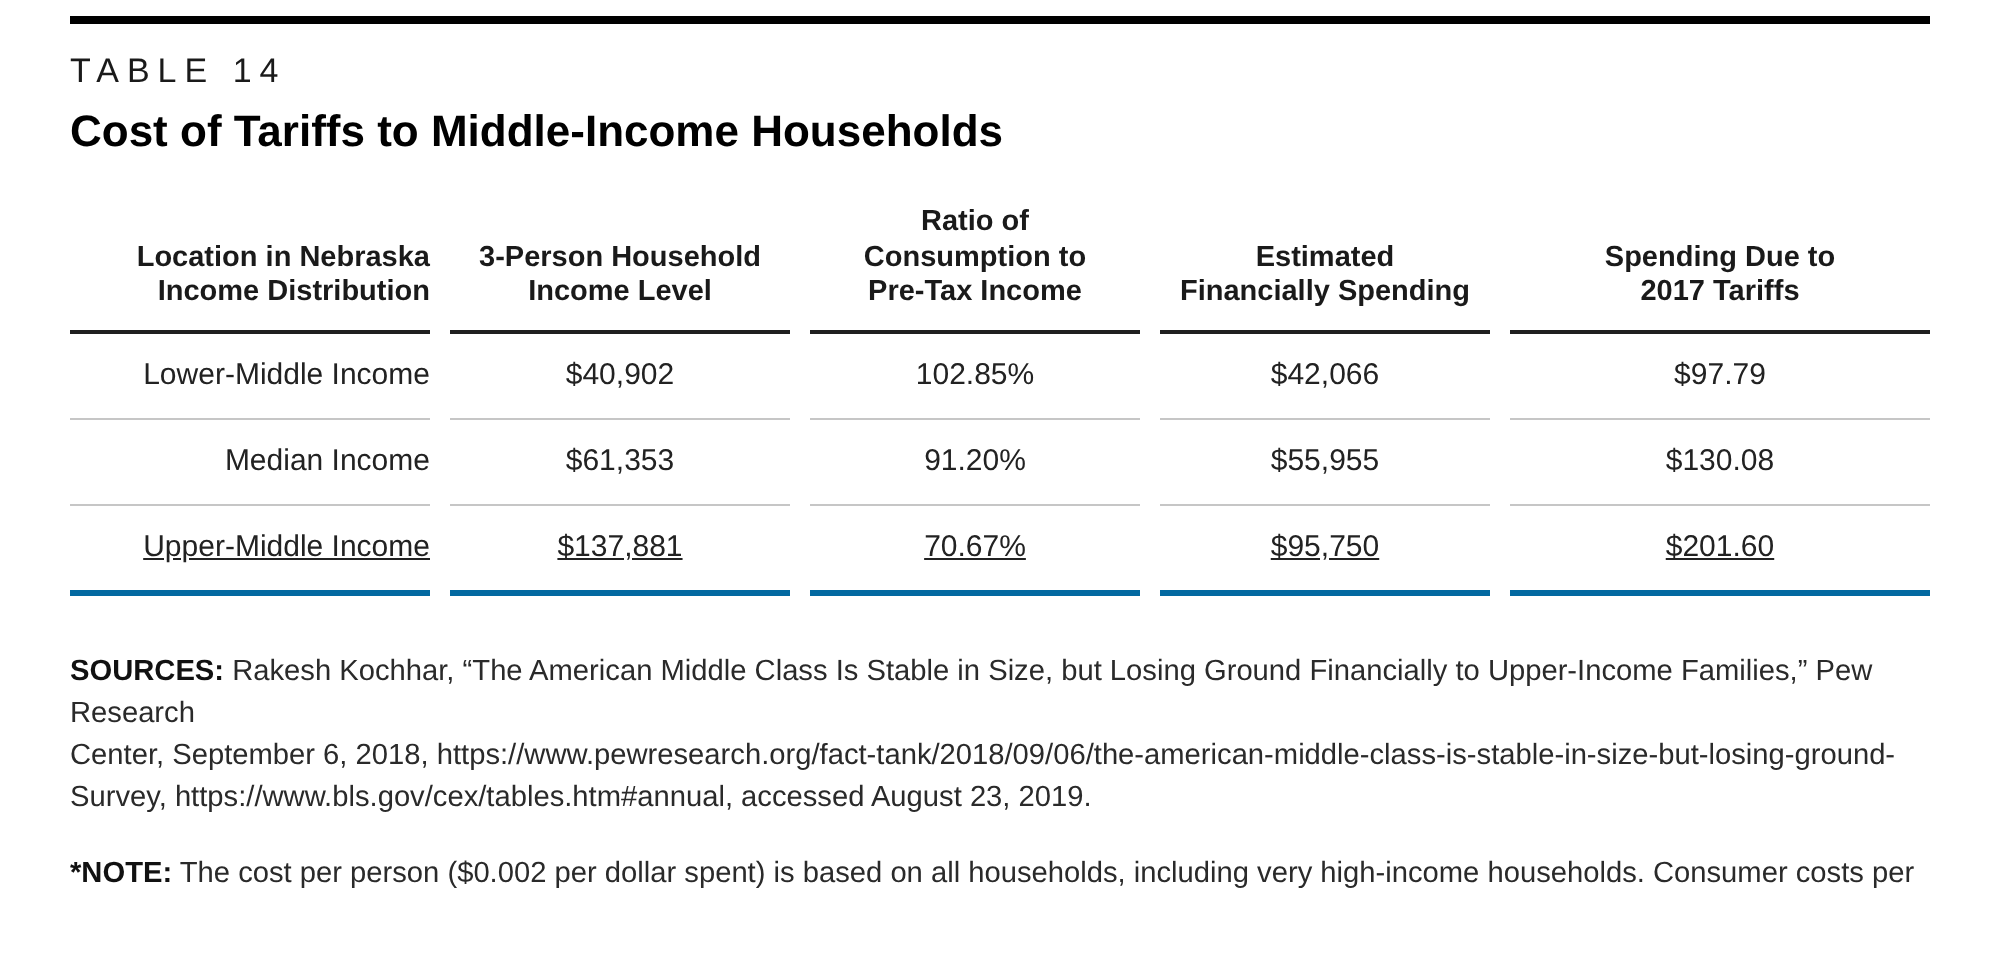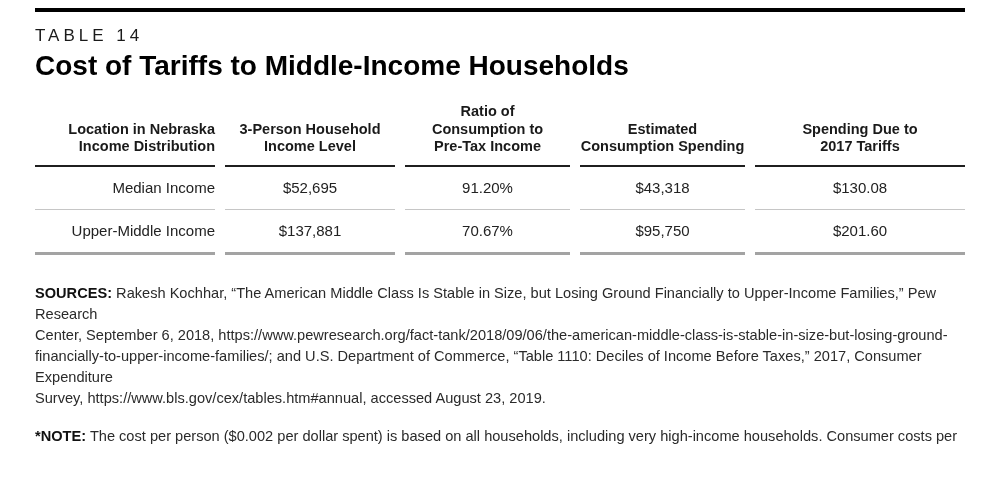--- a/index.html
+++ b/index.html
@@ -24,21 +24,21 @@
   .table-label {
     margin-top: 14px;
     font-size: 17px;
     line-height: 20px;
     letter-spacing: 4px;
     font-weight: 400;
     color: #1a1a1a;
   }
   .page-title {
     margin-top: 7px;
-    font-size: 28px;
+    font-size: 22px;
     line-height: 26px;
     font-weight: 700;
     color: #000000;
   }
   table.data-table {
     border-collapse: separate;
     border-spacing: 10px 0;
     width: 950px;
     margin: 24px -10px 0 -10px;
     table-layout: fixed;
@@ -60,21 +60,22 @@
     color: #222222;
     height: 42px;
     padding: 0;
     border-bottom: 1px solid #c6c6c6;
   }
   table.data-table th:first-child,
   table.data-table td:first-child {
     text-align: right;
   }
   table.data-table tr.last td {
-    border-bottom: 3px solid #a3a3a3;
+    border-bottom: 3px solid #0369a1;
+    text-decoration: underline;
   }
   .notes-block {
     margin-top: 28px;
     font-size: 14.6px;
     line-height: 21px;
     color: #2a2a2a;
   }
   .notes-block .line { display: block; }
   .notes-block b { color: #111111; text-align: right; }
   .note-para { margin-top: 17px; }
@@ -101,47 +102,53 @@
     <thead>
       <tr>
         <th>Location in Nebraska
 Income Distribution</th>
         <th>3-Person Household
 Income Level</th>
         <th>Ratio of
 Consumption to
 Pre-Tax Income</th>
         <th>Estimated
-Consumption Spending</th>
+Financially Spending</th>
         <th>Spending Due to
 2017 Tariffs</th>
       </tr>
     </thead>
     <tbody>
       <tr>
+        <td>Lower-Middle Income</td>
+        <td>$40,902</td>
+        <td>102.85%</td>
+        <td>$42,066</td>
+        <td>$97.79</td>
+      </tr>
+      <tr>
         <td>Median Income</td>
-        <td>$52,695</td>
+        <td>$61,353</td>
         <td>91.20%</td>
-        <td>$43,318</td>
+        <td>$55,955</td>
         <td>$130.08</td>
       </tr>
       <tr class="last">
         <td>Upper-Middle Income</td>
         <td>$137,881</td>
         <td>70.67%</td>
         <td>$95,750</td>
         <td>$201.60</td>
       </tr>
     </tbody>
   </table>
 
   <div class="notes-block">
     <span class="line"><b>SOURCES:</b> <span>Rakesh Kochhar, “The American Middle Class Is Stable in Size, but Losing Ground Financially to Upper-Income Families,” Pew Research</span></span>
     <span class="line">Center, September 6, 2018, https://www.pewresearch.org/fact-tank/2018/09/06/the-american-middle-class-is-stable-in-size-but-losing-ground-</span>
-    <span class="line">financially-to-upper-income-families/; and U.S. Department of Commerce, “Table 1110: Deciles of Income Before Taxes,” 2017, Consumer Expenditure</span>
     <span class="line">Survey, https://www.bls.gov/cex/tables.htm#annual, accessed August 23, 2019.</span>
   </div>
 
   <div class="notes-block note-para">
     <span class="line"><b>*NOTE:</b> <span>The cost per person ($0.002 per dollar spent) is based on all households, including very high-income households. Consumer costs per</span></span>
 
   </div>
 
 </div>
 

